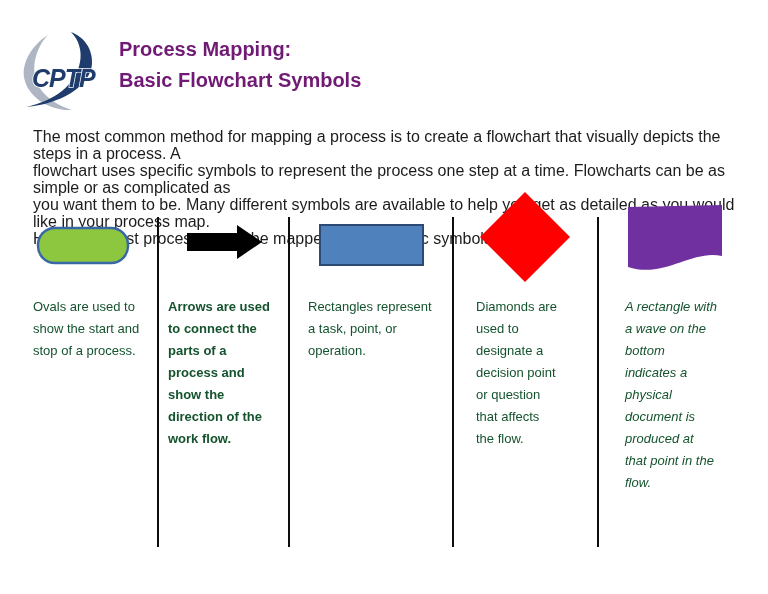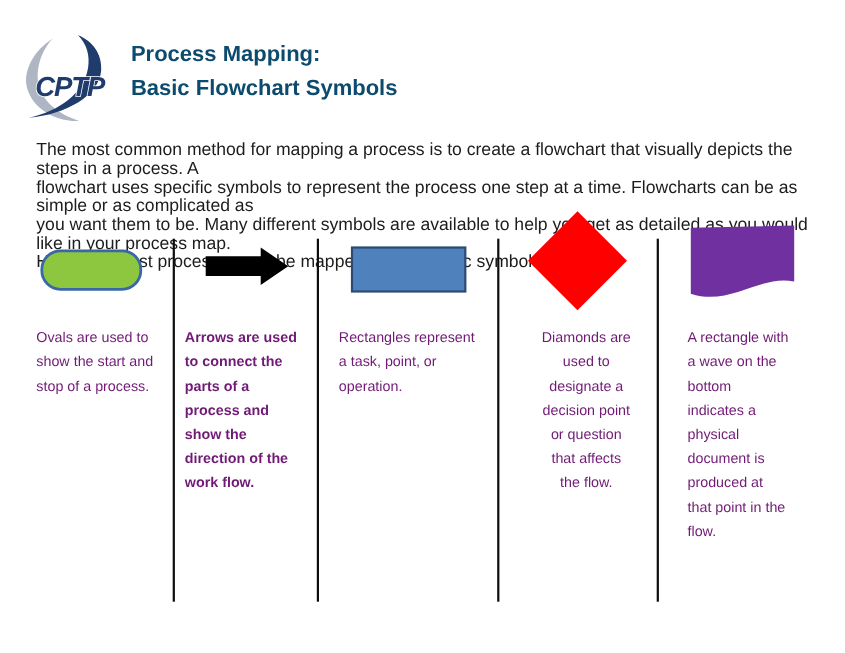--- a/index.html
+++ b/index.html
@@ -1,30 +1,30 @@
 <!DOCTYPE html>
 <html><head>
 <meta charset="utf-8">
 <style>
   html,body{margin:0;padding:0;background:#ffffff;}
   body{width:768px;height:594px;position:relative;overflow:hidden;
        font-family:"Liberation Sans",sans-serif;color:#1b1b1b;}
   .abs{position:absolute;}
   .logo-svg{left:14px;top:30px;width:96px;height:84px;}
   .title-block{left:119px;top:34px;font-size:20px;font-weight:bold;
-               line-height:31px;white-space:pre-line;color:#0c4a6e;}
+               line-height:31px;white-space:pre-line;color:#701a75;}
   .intro{left:33px;top:128px;width:724px;font-size:16px;line-height:17px;
          white-space:pre-line;color:#1c1c1c;}
   .divider{top:217px;width:2px;height:330px;background:#0d0d0d;}
-  .desc{top:296px;font-size:13px;line-height:22px;white-space:pre-line;color:#701a75;}
+  .desc{top:296px;font-size:13px;line-height:22px;white-space:pre-line;color:#14532d;}
   .desc1{left:33px;width:132px;}
   .desc2{left:168px;width:114px;font-weight:bold;}
   .desc3{left:308px;width:142px;}
-  .desc4{left:476px;width:114px;text-align:center;}
-  .desc5{left:625px;width:126px;}
+  .desc4{left:476px;width:114px;}
+  .desc5{left:625px;width:126px;font-style:italic;}
   svg{display:block;}
 </style>
 </head>
 <body>
 
 <svg class="abs logo-svg" viewBox="0 0 96 84">
   <path d="M34,5 C18,15 8,32 10,47 C13,66 34,81 58,80 C39,74 24,62 21,46 C18,31 25,14 34,5 Z" fill="#AEB6C4"></path>
   <path d="M12,77 C46,74 76,57 78,34 C79,19 70,7 57,2 C65,10 68,21 66,32 C62,55 40,71 12,77 Z" fill="#1F3C6D"></path>
   <text x="18" y="57" font-size="25" font-weight="bold" font-style="italic" letter-spacing="-1" stroke="#ffffff" stroke-width="1.4" paint-order="stroke" font-family="Liberation Sans, sans-serif" fill="#1F3C6D">CPTP</text>
 </svg>

